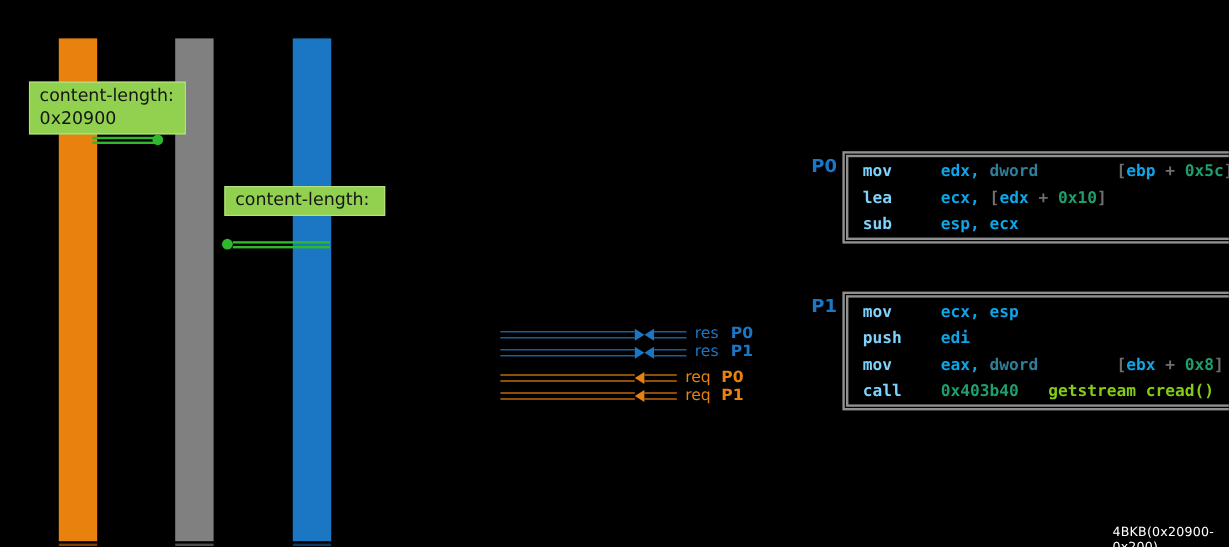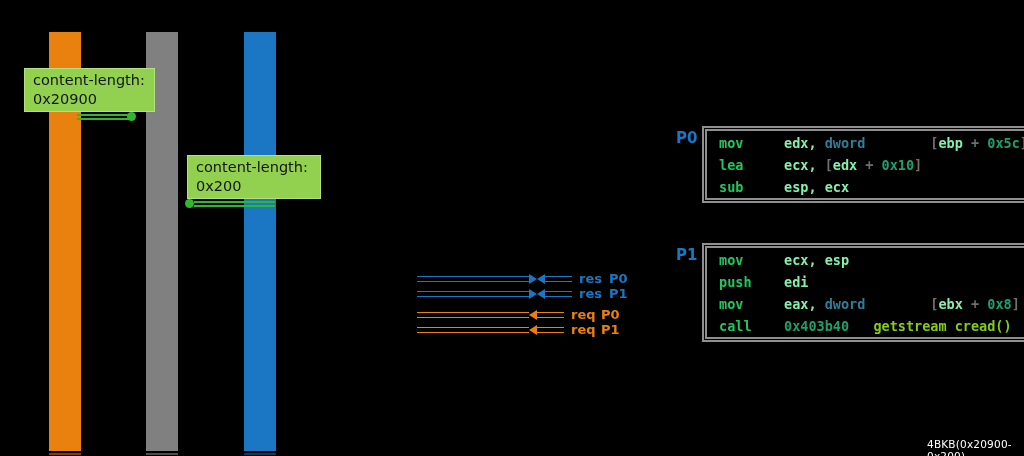--- a/index.html
+++ b/index.html
@@ -21,31 +21,31 @@
 
   
   .legend-row{position:absolute;left:393px;height:15px;display:flex;align-items:center;}
   .lg-line{height:6px;box-sizing:border-box;border-top:1.5px solid;border-bottom:1.5px solid;}
   .lg-a{width:112px;}
   .lg-b{width:27px;}
   .tri-l{width:0;height:0;border-top:5.5px solid transparent;border-bottom:5.5px solid transparent;
          border-right:8px solid;}
   .tri-r{width:0;height:0;border-top:5.5px solid transparent;border-bottom:5.5px solid transparent;
          border-left:8px solid;}
-  .lg-t1{font-size:13px;font-weight:bold;margin-left:7px;width:27px;}
+  .lg-t1{font-size:13px;font-weight:normal;margin-left:7px;width:27px;}
   .lg-t2{font-size:13px;font-weight:bold;margin-left:3px;}
 
   
   .codewrap{position:absolute;left:678px;width:344px;}
   .block-label{position:absolute;left:-26px;top:3px;font-size:15px;font-weight:bold;color:#1b77c4;}
   .code-box{box-sizing:border-box;width:344px;border:5px double #8f8f8f;background:#000;
             padding:1px 0 0 12px;}
   .code-line{font-family:"DejaVu Sans Mono", monospace;font-size:13.5px;font-weight:bold;
              line-height:22px;white-space:pre;}
-  .c-mn{color:#22c55e}.c-reg{color:#86efac}.c-kw{color:#2e7f99}
+  .c-mn{color:#7dd3fc}.c-reg{color:#0ea5e9}.c-kw{color:#2e7f99}
   .c-num{color:#1f9e6e}.c-dim{color:#6f6f6f}.c-sym{color:#84cc16}
 
   .caption{position:absolute;left:903px;top:438px;width:120px;color:#ffffff;
            font-size:10.5px;letter-spacing:0.2px;}
 </style>
 </head>
 <body>
 
 <div class="stage">
 
@@ -55,21 +55,20 @@
   <div class="bar-underline" id="ul-client" style="left: 25px; background: rgb(127, 64, 0);"></div>
   <div class="bar-underline" id="ul-proxy" style="left: 122px; background: rgb(77, 77, 77);"></div>
   <div class="bar-underline" id="ul-server" style="left: 220px; background: rgb(11, 58, 102);"></div>
 
   <div class="note" style="left:0;top:68px;width:113px;">
     <div>content-length:</div>
     <div>0x20900</div>
   </div>
   <div class="note" style="left:163px;top:155px;width:116px;">
     <div>content-length:</div>
-    <div>0x200</div>
   </div>
 
   <div class="dline" style="left:53px;top:114px;width:52px;"></div>
   <div class="dot" style="left:103px;top:112px;"></div>
   <div class="dot" style="left:161px;top:199px;"></div>
   <div class="dline" style="left:170px;top:201px;width:81px;"></div>
 
   <div id="legend">
       <div class="legend-row" style="top: 271px; color: rgb(27, 119, 196);">
         <div class="lg-line lg-a" style="border-color: rgb(27, 119, 196);"></div>

